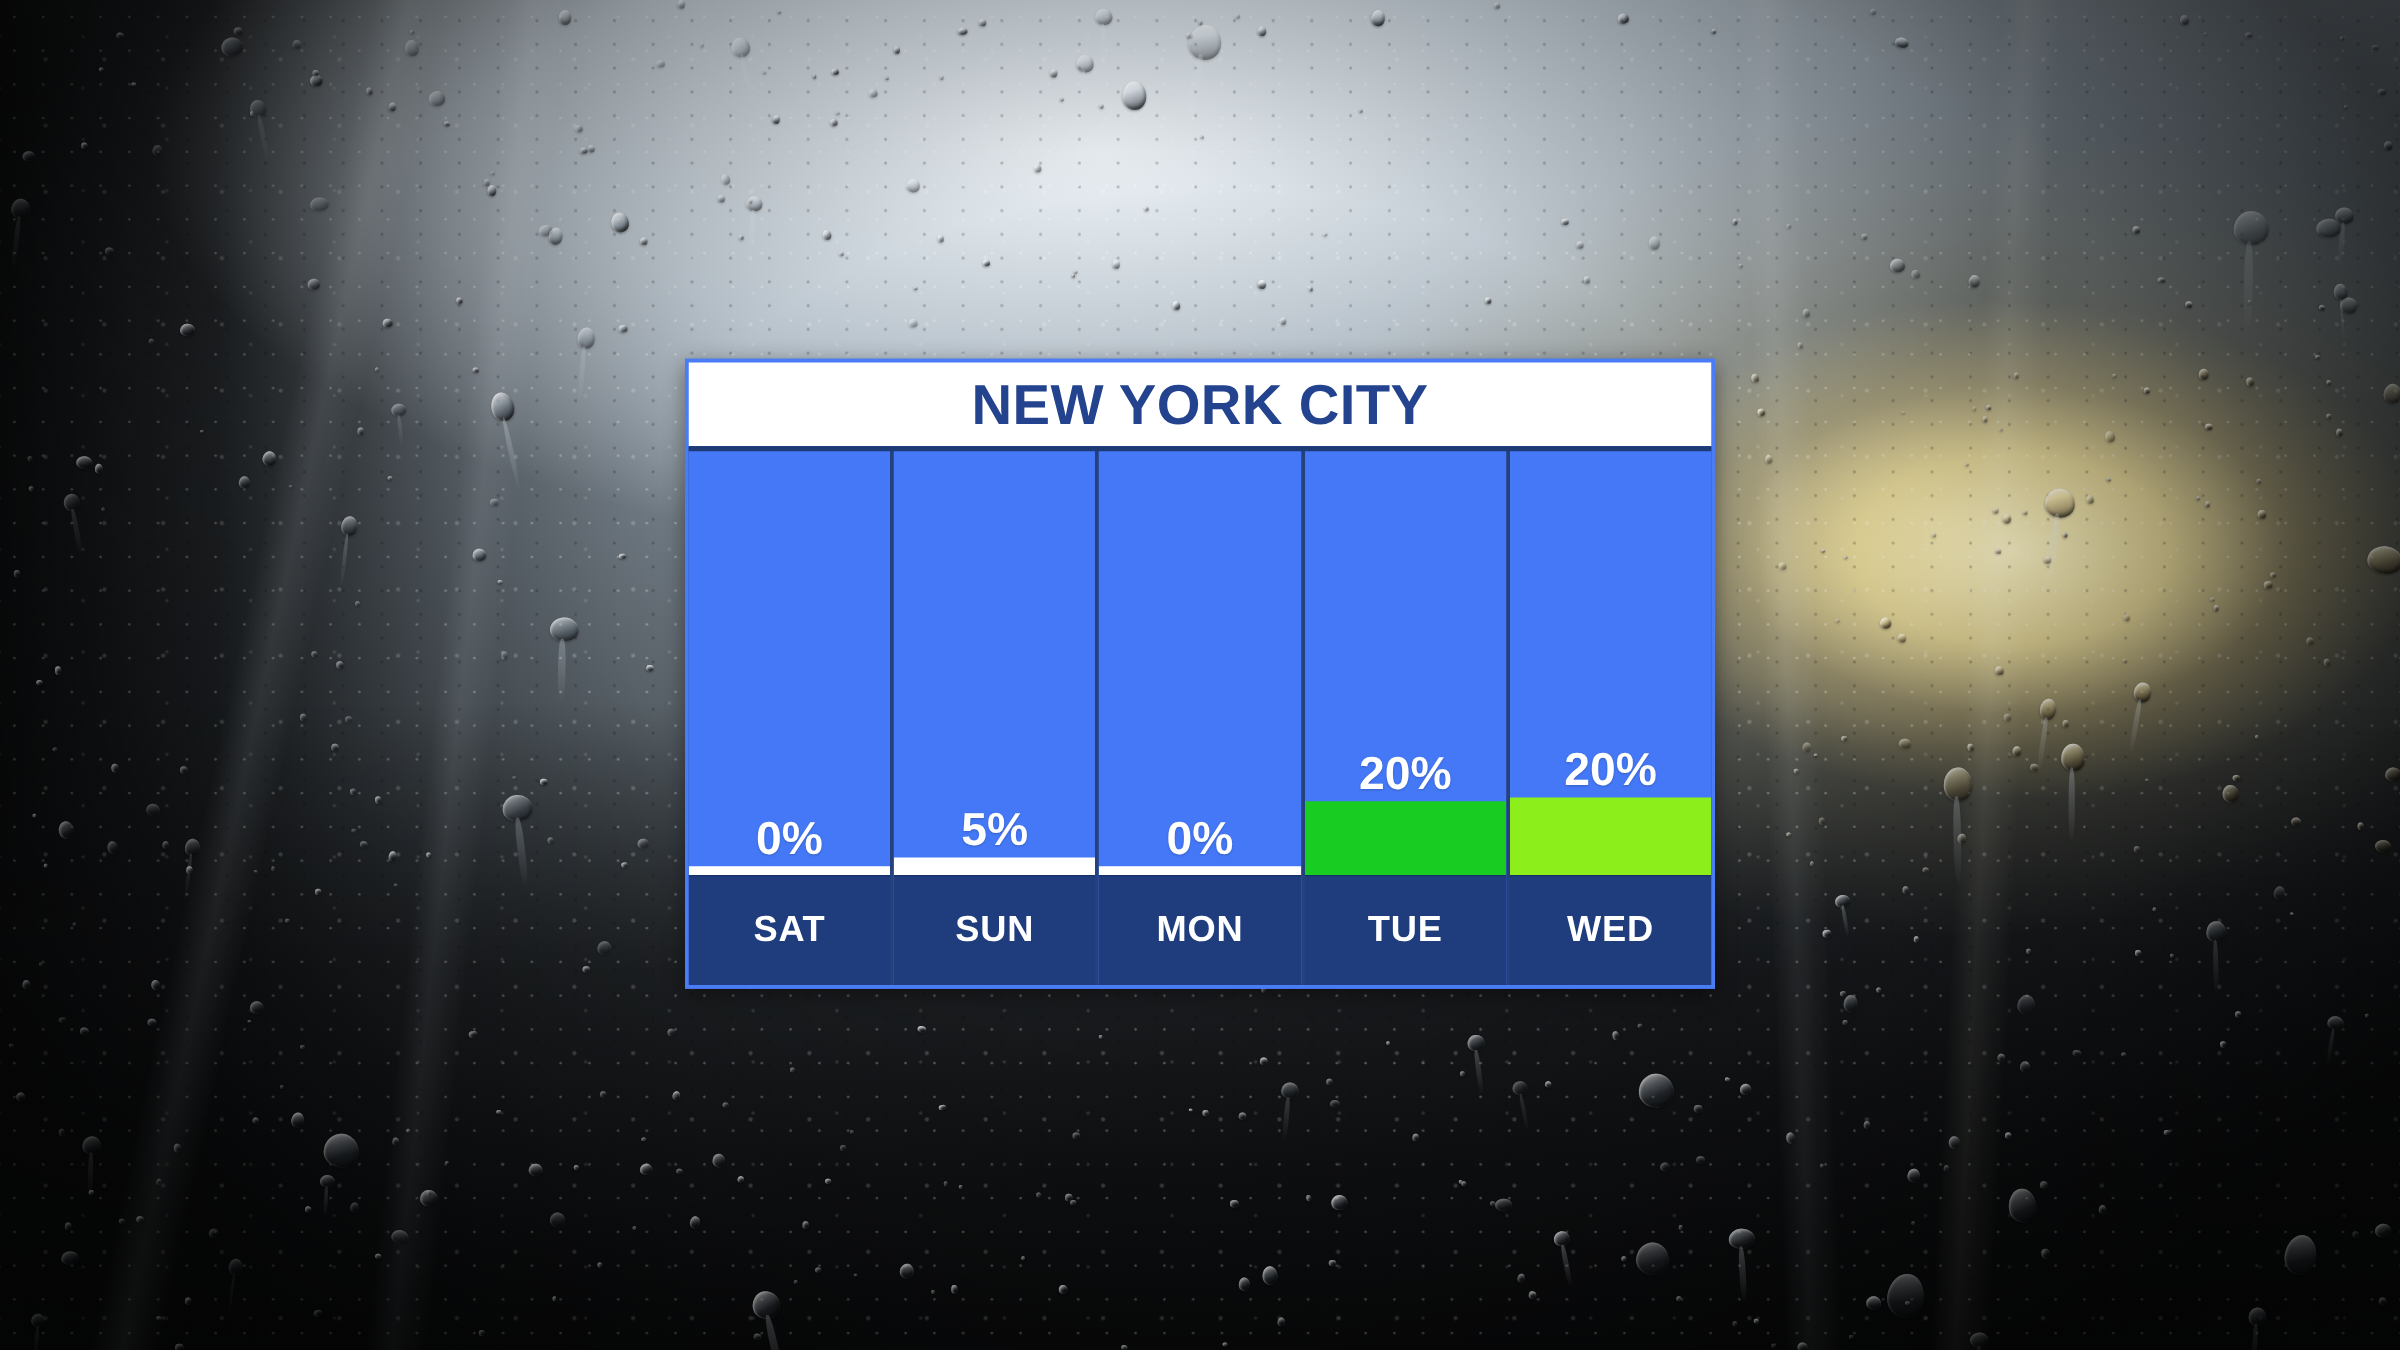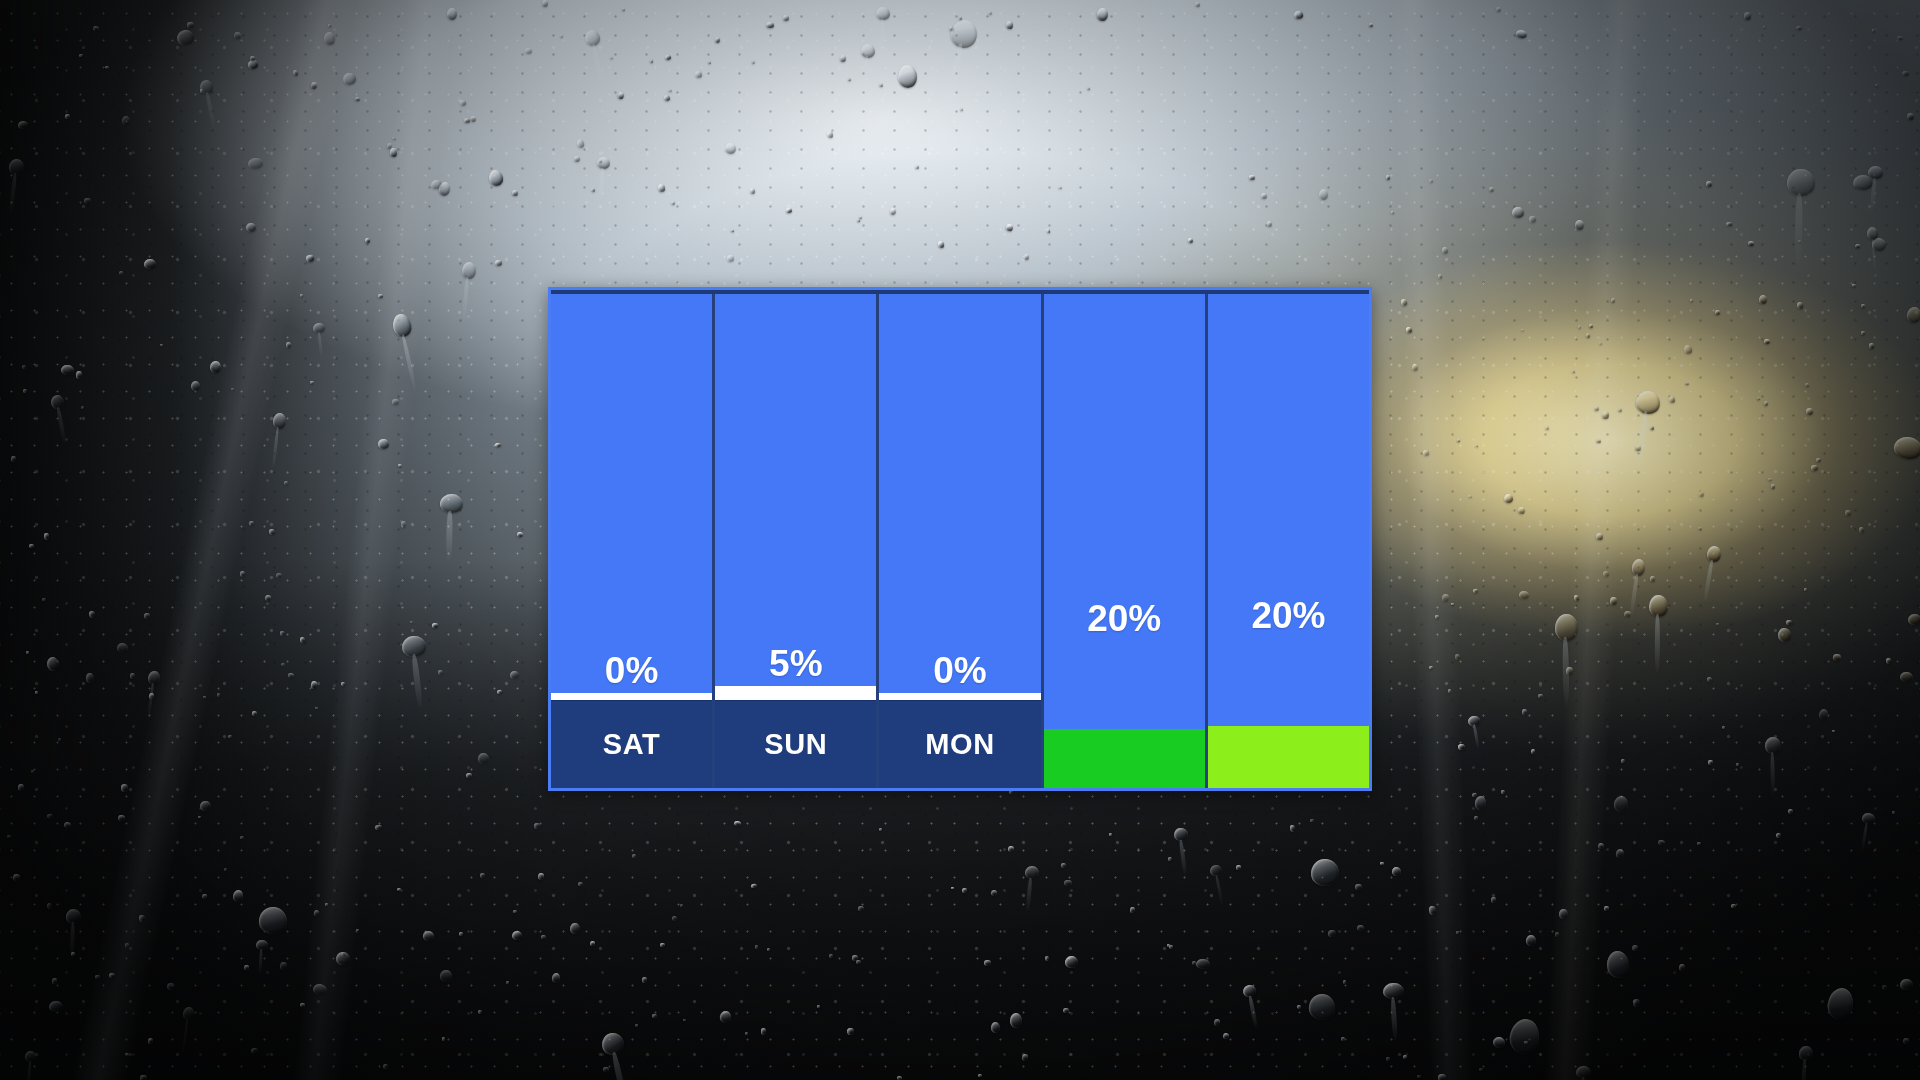--- a/index.html
+++ b/index.html
@@ -669,20 +669,23 @@
       <div class="drop" style="left: 11.3px; top: 456.3px; width: 4.8px; height: 6px; opacity: 0.61; transform: rotate(1.1deg);"></div>
       <div class="drop" style="left: 1109.4px; top: 832.6px; width: 2.9px; height: 3.1px; opacity: 0.83; transform: rotate(-1.1deg);"></div>
       <div class="drop" style="left: 1063.5px; top: 879.9px; width: 7.7px; height: 5.9px; opacity: 0.44; transform: rotate(5.2deg);"></div>
       <div class="drop" style="left: 510.3px; top: 670.9px; width: 8.6px; height: 7.5px; opacity: 0.5; transform: rotate(-5deg);"></div>
     </div>
   <div id="bg-vignette"></div>
 
 
   <div id="panel">
 
+    <div id="panel-header">
+      <span class="city">NEW YORK CITY</span>
+    </div>
 
     <div id="chart">
 
     <div class="col">
           <div class="bar-label" style="bottom: 99px;">0%</div>
           <div class="bar-fill" style="height: 7px; background: rgb(255, 255, 255);"></div>
           <div class="day-cell">
             <span class="day-txt">SAT</span>
           </div>
         </div>
@@ -696,22 +699,28 @@
         <div class="col">
           <div class="bar-label" style="bottom: 99px;">0%</div>
           <div class="bar-fill" style="height: 7px; background: rgb(255, 255, 255);"></div>
           <div class="day-cell">
             <span class="day-txt">MON</span>
           </div>
         </div>
         <div class="col">
           <div class="bar-label" style="bottom: 151px;">20%</div>
           <div class="bar-fill" style="height: 59px; background: rgb(24, 204, 34);"></div>
+          <div class="day-cell">
+            <span class="day-txt">TUE</span>
+          </div>
         </div>
         <div class="col">
           <div class="bar-label" style="bottom: 154px;">20%</div>
           <div class="bar-fill" style="height: 62px; background: rgb(140, 238, 26);"></div>
+          <div class="day-cell">
+            <span class="day-txt">WED</span>
+          </div>
         </div>
       </div>
 
   </div>
 
 </div>
 
 </body></html>

